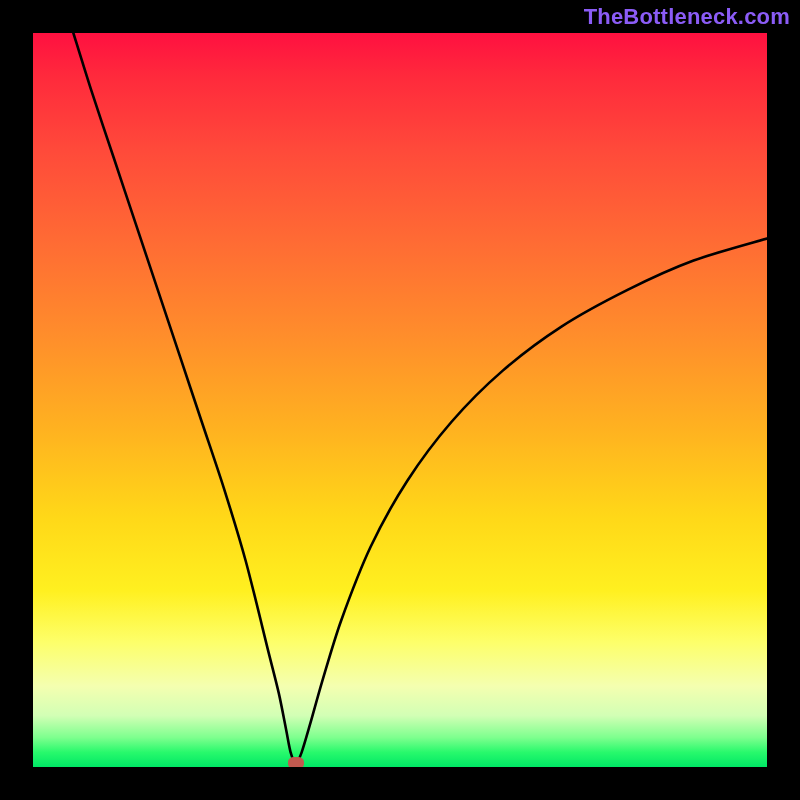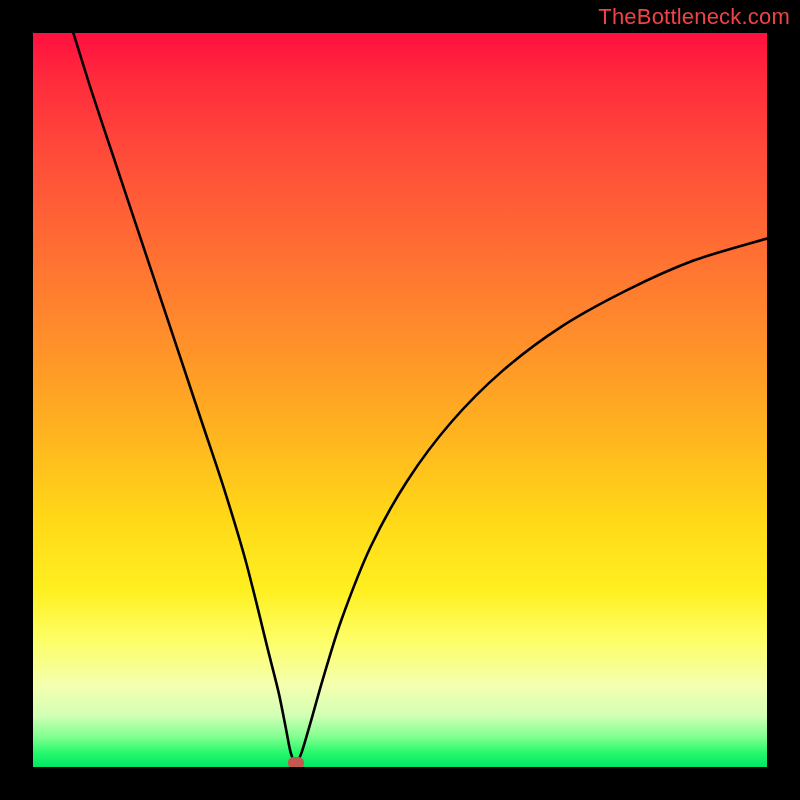--- a/index.html
+++ b/index.html
@@ -14,22 +14,22 @@
   .canvas-wrap {
     position: relative;
     width: 800px;
     height: 800px;
   }
   .watermark {
     position: absolute;
     top: 4px;
     right: 10px;
     font-size: 22px;
-    font-weight: 400;
-    color: #ef4444;
+    font-weight: 700;
+    color: #8b5cf6;
     letter-spacing: 0.2px;
     z-index: 5;
   }
   .plot-area {
     position: absolute;
     left: 33px;
     top: 33px;
     width: 734px;
     height: 734px;
     overflow: hidden;

